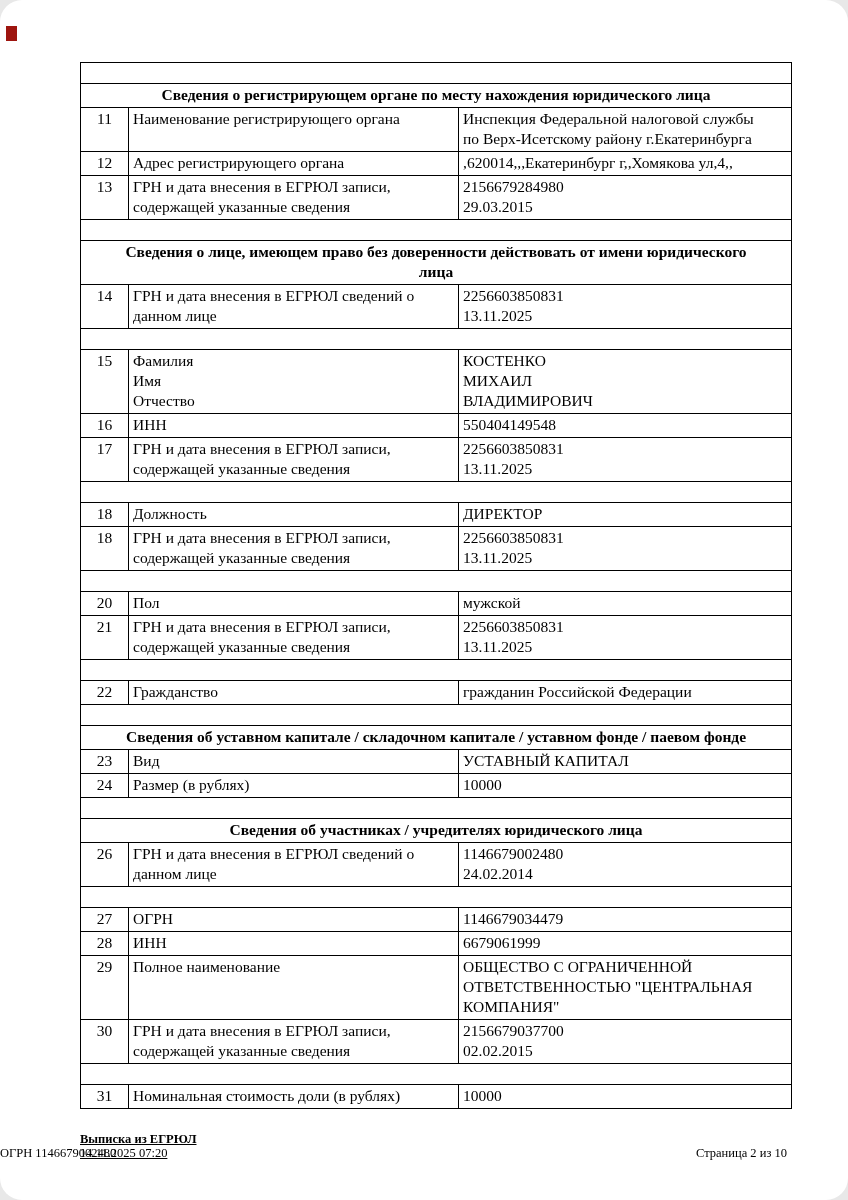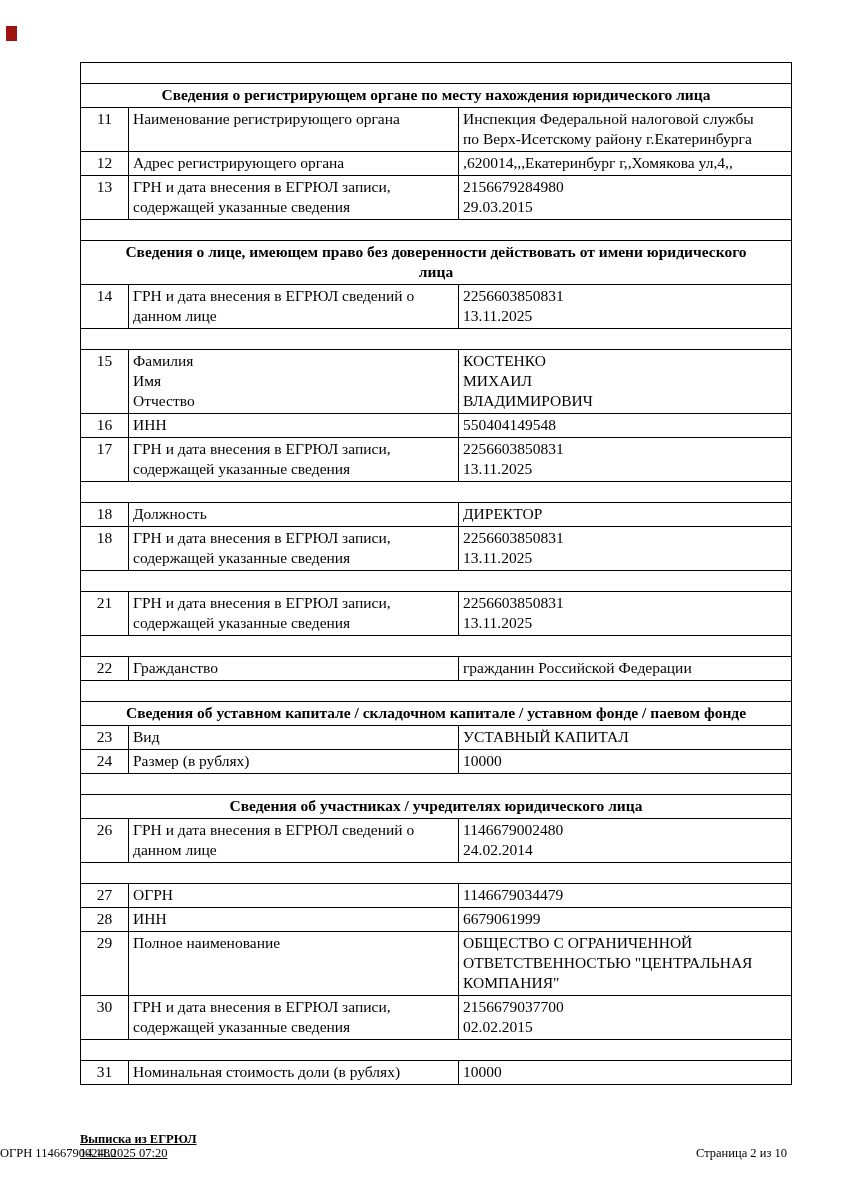--- a/index.html
+++ b/index.html
@@ -4,20 +4,21 @@
 <style>
   html,body{margin:0;padding:0;background:#e8e8e8;}
   .page{
     position:relative;
     width:848px;height:1200px;
     margin:0 auto;
     background:#ffffff;
     font-family:"Liberation Serif", serif;
     color:#000;
     overflow:hidden;
+    border-radius:22px;
   }
   .corner-mark{
     position:absolute;left:6px;top:26px;
     width:11px;height:15px;
     background:#9e150f;
   }
   table.doc{
     position:absolute;left:80px;top:62px;
     width:711px;
     border-collapse:collapse;
@@ -138,20 +139,25 @@
           <td class="num">18</td>
           <td>ГРН и дата внесения в ЕГРЮЛ записи,
 содержащей указанные сведения</td>
           <td>2256603850831
 13.11.2025</td>
         </tr>
         <tr>
           <td colspan="3" class="spacer"></td>
         </tr>
         <tr>
+          <td class="num">20</td>
+          <td>Пол</td>
+          <td>мужской</td>
+        </tr>
+        <tr>
           <td class="num">21</td>
           <td>ГРН и дата внесения в ЕГРЮЛ записи,
 содержащей указанные сведения</td>
           <td>2256603850831
 13.11.2025</td>
         </tr>
         <tr>
           <td colspan="3" class="spacer"></td>
         </tr>
         <tr>

